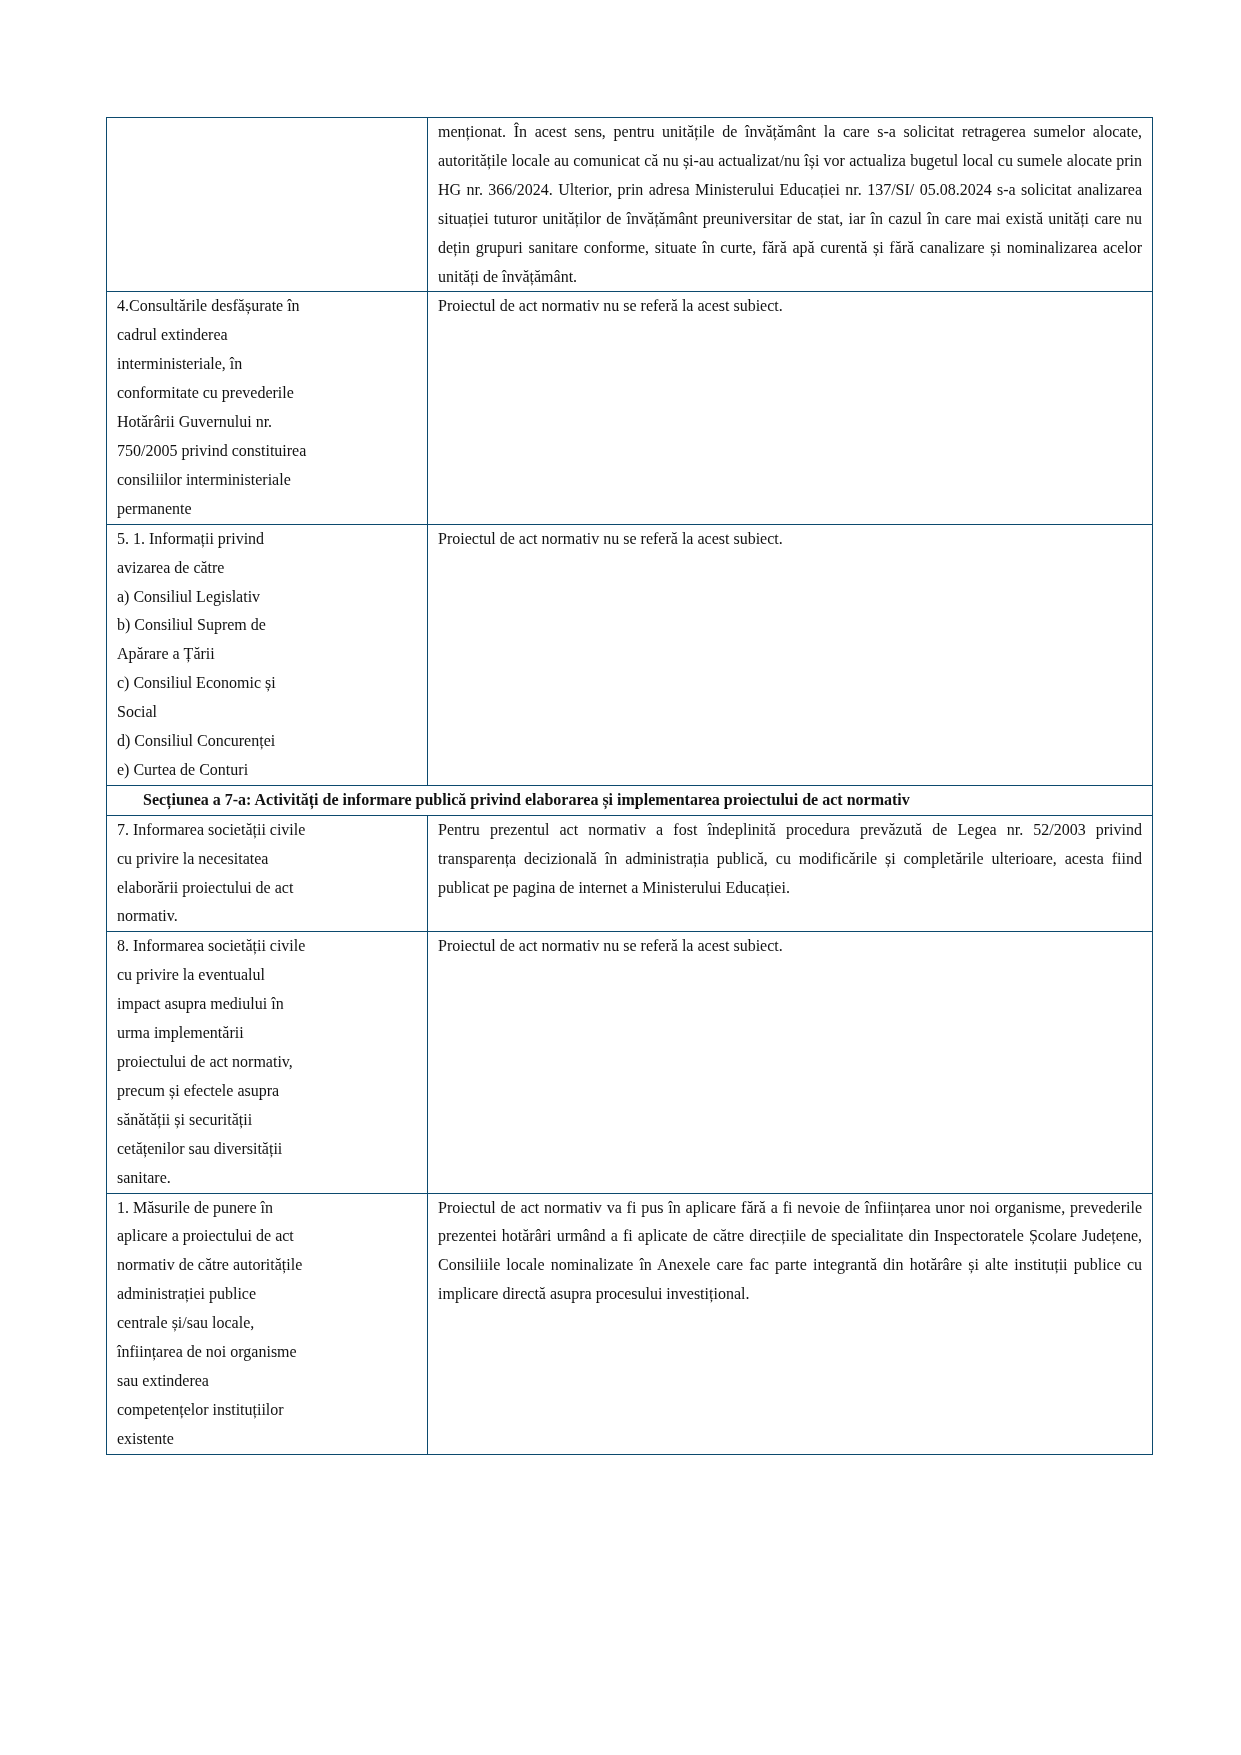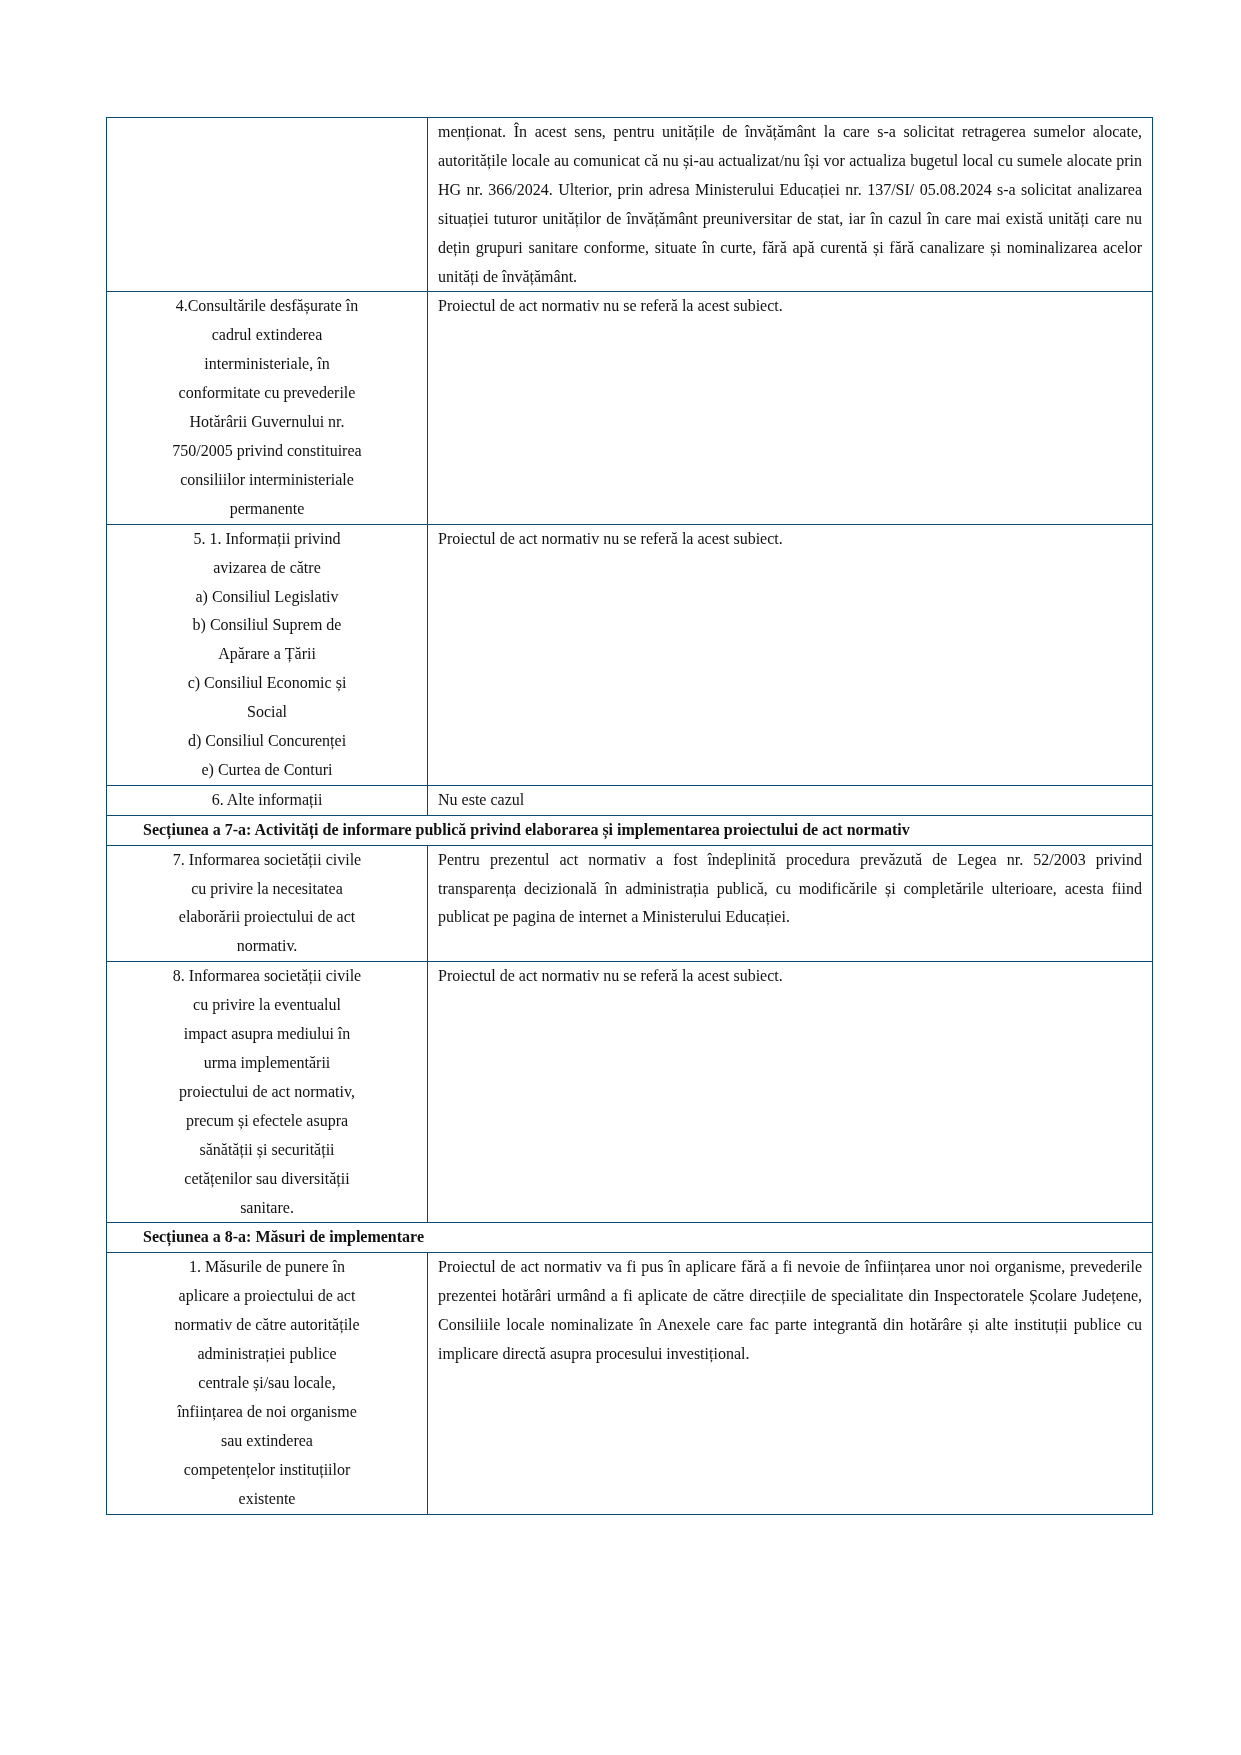--- a/index.html
+++ b/index.html
@@ -5,21 +5,21 @@
   html, body { margin: 0; padding: 0; background: #ffffff; }
   body { width: 1241px; height: 1755px; position: relative; overflow: hidden;
          font-family: "Liberation Serif", serif; color: #111; }
   .doc-table { position: absolute; left: 106px; top: 117px; width: 1046px;
                border-collapse: collapse; table-layout: fixed; }
   .doc-table td { border: 1px solid #0c4a6e; vertical-align: top; padding: 0 10px 0 10px;
                   font-size: 16px; line-height: 28.9px; }
   .doc-table col.c1 { width: 321px; }
   .doc-table col.c2 { width: 725px; }
   .justify { text-align: justify; }
-  .line { display: block; text-align: center; }
+  .line { display: block; }
   .sec td { font-weight: bold; padding-left: 36px; }
 </style>
 </head>
 <body>
 
 <table class="doc-table">
   <colgroup>
       <col class="c1">
       <col class="c2">
     </colgroup>
@@ -48,26 +48,20 @@
           <span class="line">a) Consiliul Legislativ</span>
           <span class="line">b) Consiliul Suprem de</span>
           <span class="line">Apărare a Țării</span>
           <span class="line">c) Consiliul Economic și</span>
           <span class="line">Social</span>
           <span class="line">d) Consiliul Concurenței</span>
           <span class="line">e) Curtea de Conturi</span>
         </td>
         <td class="justify">Proiectul de act normativ nu se referă la acest subiect.</td>
       </tr>
-      <tr>
-        <td>
-          <span class="line">6. Alte informații</span>
-        </td>
-        <td class="justify">Nu este cazul</td>
-      </tr>
       <tr class="sec">
         <td colspan="2">Secțiunea a 7-a: Activități de informare publică privind elaborarea și implementarea proiectului de act normativ</td>
       </tr>
       <tr>
         <td>
           <span class="line">7. Informarea societății civile</span>
           <span class="line">cu privire la necesitatea</span>
           <span class="line">elaborării proiectului de act</span>
           <span class="line">normativ.</span>
         </td>
@@ -80,23 +74,20 @@
           <span class="line">impact asupra mediului în</span>
           <span class="line">urma implementării</span>
           <span class="line">proiectului de act normativ,</span>
           <span class="line">precum și efectele asupra</span>
           <span class="line">sănătății și securității</span>
           <span class="line">cetățenilor sau diversității</span>
           <span class="line">sanitare.</span>
         </td>
         <td class="justify">Proiectul de act normativ nu se referă la acest subiect.</td>
       </tr>
-      <tr class="sec">
-        <td colspan="2">Secțiunea a 8-a: Măsuri de implementare</td>
-      </tr>
       <tr>
         <td>
           <span class="line">1. Măsurile de punere în</span>
           <span class="line">aplicare a proiectului de act</span>
           <span class="line">normativ de către autoritățile</span>
           <span class="line">administrației publice</span>
           <span class="line">centrale și/sau locale,</span>
           <span class="line">înființarea de noi organisme</span>
           <span class="line">sau extinderea</span>
           <span class="line">competențelor instituțiilor</span>

